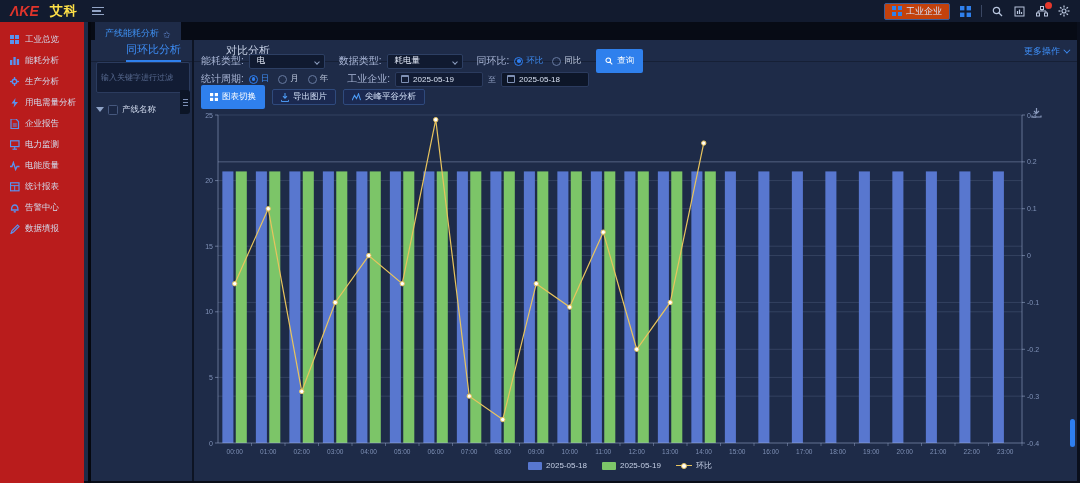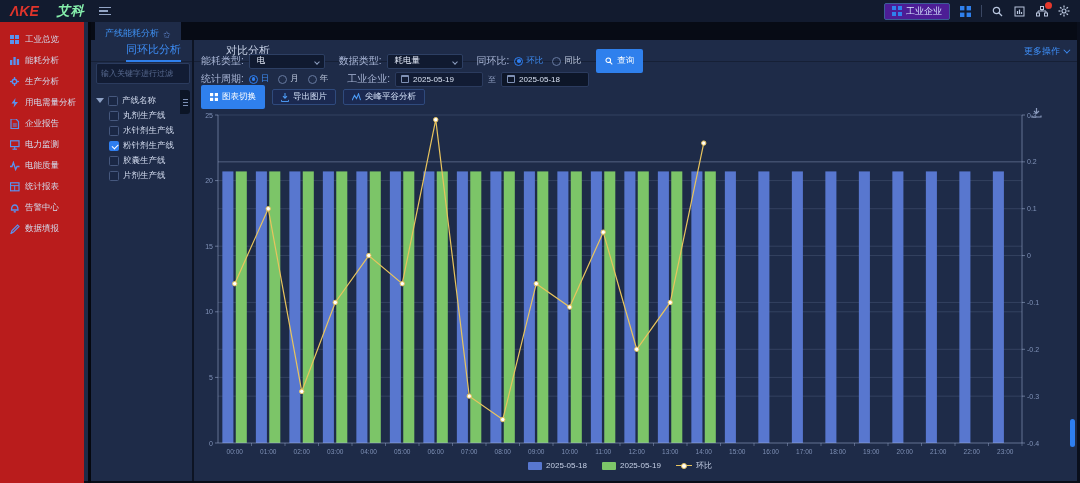--- a/index.html
+++ b/index.html
@@ -4,26 +4,26 @@
 <style>
   * { margin:0; padding:0; box-sizing:border-box; }
   html,body { background:#05080f; }
   body { font-family:"Liberation Sans","DejaVu Sans",sans-serif; }
   #app { position:relative; width:1080px; height:483px; background:#1e2b48; overflow:hidden; }
 
   
   .topbar { position:absolute; left:0; top:0; width:1080px; height:22px; background:#121b2f; display:flex; align-items:center; z-index:30; }
   .logo { display:flex; align-items:center; margin-left:10px; }
   .logo-ake { color:#e0342b; font-weight:bold; font-style:italic; font-size:14px; letter-spacing:0; }
-  .logo-cn { color:#86efac; font-weight:bold; font-size:13px; margin-left:18px; letter-spacing:1px;font-style:italic; }
+  .logo-cn { color:#fde047; font-weight:bold; font-size:13px; margin-left:11px; letter-spacing:1px; }
   .hamburger { margin-left:14px; width:12px; display:flex; flex-direction:column; gap:2px; cursor:pointer; }
   .hamburger i { display:block; height:1.5px; background:#93a5c6; }
   .hamburger i:nth-child(2){ width:9px; }
   .topbar-right { margin-left:auto; display:flex; align-items:center; gap:9px; margin-right:10px; }
-  .ws-btn { display:flex; align-items:center; gap:4px; background:#4c1d95; border:1px solid #3c5c96; border-radius:2px; padding:2px 7px; height:17px; color:#d6e4ff; font-size:9px; cursor:pointer; }
+  .ws-btn { display:flex; align-items:center; gap:4px; background:#c2410c; border:1px solid #3c5c96; border-radius:2px; padding:2px 7px; height:17px; color:#d6e4ff; font-size:9px; cursor:pointer; }
   .tb-divider { width:1px; height:12px; background:#3a4763; }
   .tb-icon { position:relative; width:13px; height:13px; display:flex; align-items:center; justify-content:center; cursor:pointer; }
   .red-dot { position:absolute; top:-3px; right:-4px; width:7px; height:7px; border-radius:50%; background:#e5382c; }
 
   
   .sidebar { position:absolute; left:0; top:22px; width:84px; height:461px; background:#b91c1c; z-index:20; }
   .side-item { display:flex; align-items:center; gap:5px; height:21px; padding-left:10px; cursor:pointer; }
   .side-item span { color:#d3dcee; font-size:8.5px; white-space:nowrap; }
   .side-sep { position:absolute; left:88px; top:22px; width:3px; height:461px; background:#05080f; z-index:21; }
 
@@ -35,21 +35,21 @@
   
   .panel { position:absolute; left:91px; top:40px; width:989px; height:443px; background:#1e2b48; }
   .subtabs { position:relative; height:22px; display:flex; align-items:center; gap:20px; padding-left:10px; border-bottom:1px solid rgba(0,0,0,.25); }
   .subtab { font-size:11px; color:#c7d1e6; cursor:pointer; height:22px; display:flex; align-items:center;margin-left:25px; }
   .subtab.active { color:#3d8df5; border-bottom:2px solid #2f80ed; }
   .more-actions { position:absolute; right:12px; top:5px; color:#3d8df5; font-size:9px; cursor:pointer; }
   .more-caret { display:inline-block; width:5px; height:5px; border-right:1.2px solid #3d8df5; border-bottom:1.2px solid #3d8df5; transform:rotate(45deg) translateY(-2px); margin-left:3px; }
 
   
   .tree-wrap { position:absolute; left:5px; top:22px; width:96px; bottom:6px; }
-  .tree-search { width:94px; height:21px; background:#121c34; border:1px solid #2b3b5e; border-radius:2px; color:#cfd9ec; font-size:8px; padding:0 4px; outline:none; }
+  .tree-search { width:94px; height:31px; background:#121c34; border:1px solid #2b3b5e; border-radius:2px; color:#cfd9ec; font-size:8px; padding:0 4px; outline:none; }
   .tree-search::placeholder { color:#586a90; }
   .tree { margin-top:9px; }
   .tree-row { display:flex; align-items:center; gap:4px; height:15px; cursor:pointer; }
   .tree-children .tree-row { margin-left:13px; }
   .caret-down { width:0; height:0; border-left:4px solid transparent; border-right:4px solid transparent; border-top:5px solid #8ea2c6; }
   .cb { position:relative; width:10px; height:10px; border:1px solid #46587e; border-radius:1.5px; background:#1a2744; flex:0 0 auto; }
   .cb.on { background:#2e7ef0; border-color:#2e7ef0; }
   .cb.on::after { content:""; position:absolute; left:2px; top:2.2px; width:5px; height:2.6px; border-left:1.4px solid #fff; border-bottom:1.4px solid #fff; transform:rotate(-45deg); }
   .tree-label { color:#d2dbee; font-size:8.5px; white-space:nowrap; }
   .collapse-handle { position:absolute; left:89px; top:50px; width:10px; height:24px; background:#0c1526; border-radius:0 3px 3px 0; display:flex; flex-direction:column; gap:2px; align-items:center; justify-content:center; cursor:pointer; z-index:5; }
@@ -263,42 +263,20 @@
     </div>
 
     <div class="tree-wrap">
       <input class="tree-search" placeholder="输入关键字进行过滤" style="">
       <div class="tree">
         <div class="tree-row">
           <i class="caret-down"></i>
           <span class="cb"></span>
           <span class="tree-label">产线名称</span>
         </div>
-        <div class="tree-children" id="tree-children">
-            <div class="tree-row">
-              <span class="cb"></span>
-              <span class="tree-label">丸剂生产线</span>
-            </div>
-            <div class="tree-row">
-              <span class="cb"></span>
-              <span class="tree-label">水针剂生产线</span>
-            </div>
-            <div class="tree-row">
-              <span class="cb on"></span>
-              <span class="tree-label">粉针剂生产线</span>
-            </div>
-            <div class="tree-row">
-              <span class="cb"></span>
-              <span class="tree-label">胶囊生产线</span>
-            </div>
-            <div class="tree-row">
-              <span class="cb"></span>
-              <span class="tree-label">片剂生产线</span>
-            </div>
-          </div>
       </div>
     </div>
     <div class="collapse-handle">
         <i></i>
         <i></i>
         <i></i>
       </div>
     <div class="v-divider"></div>
 
     <div class="filters">

